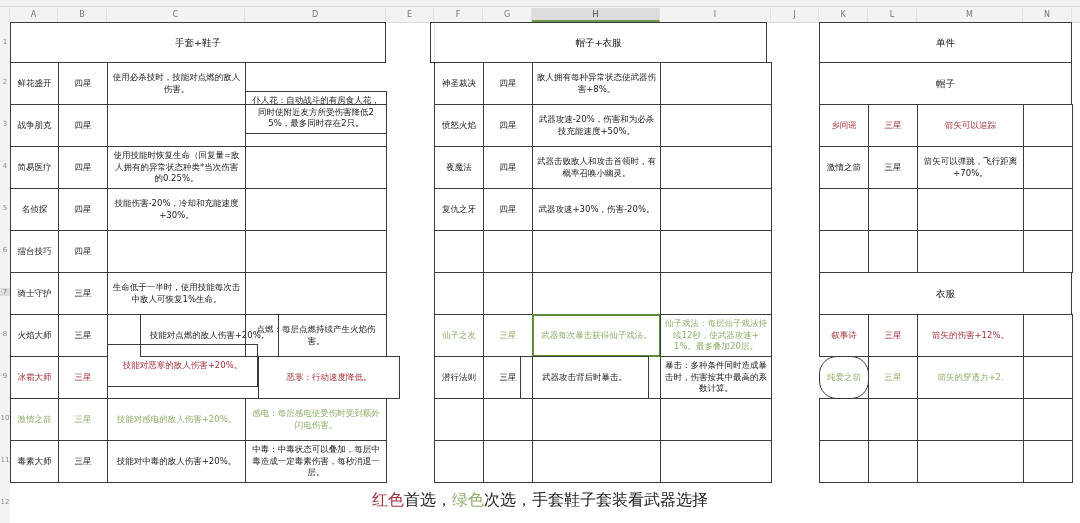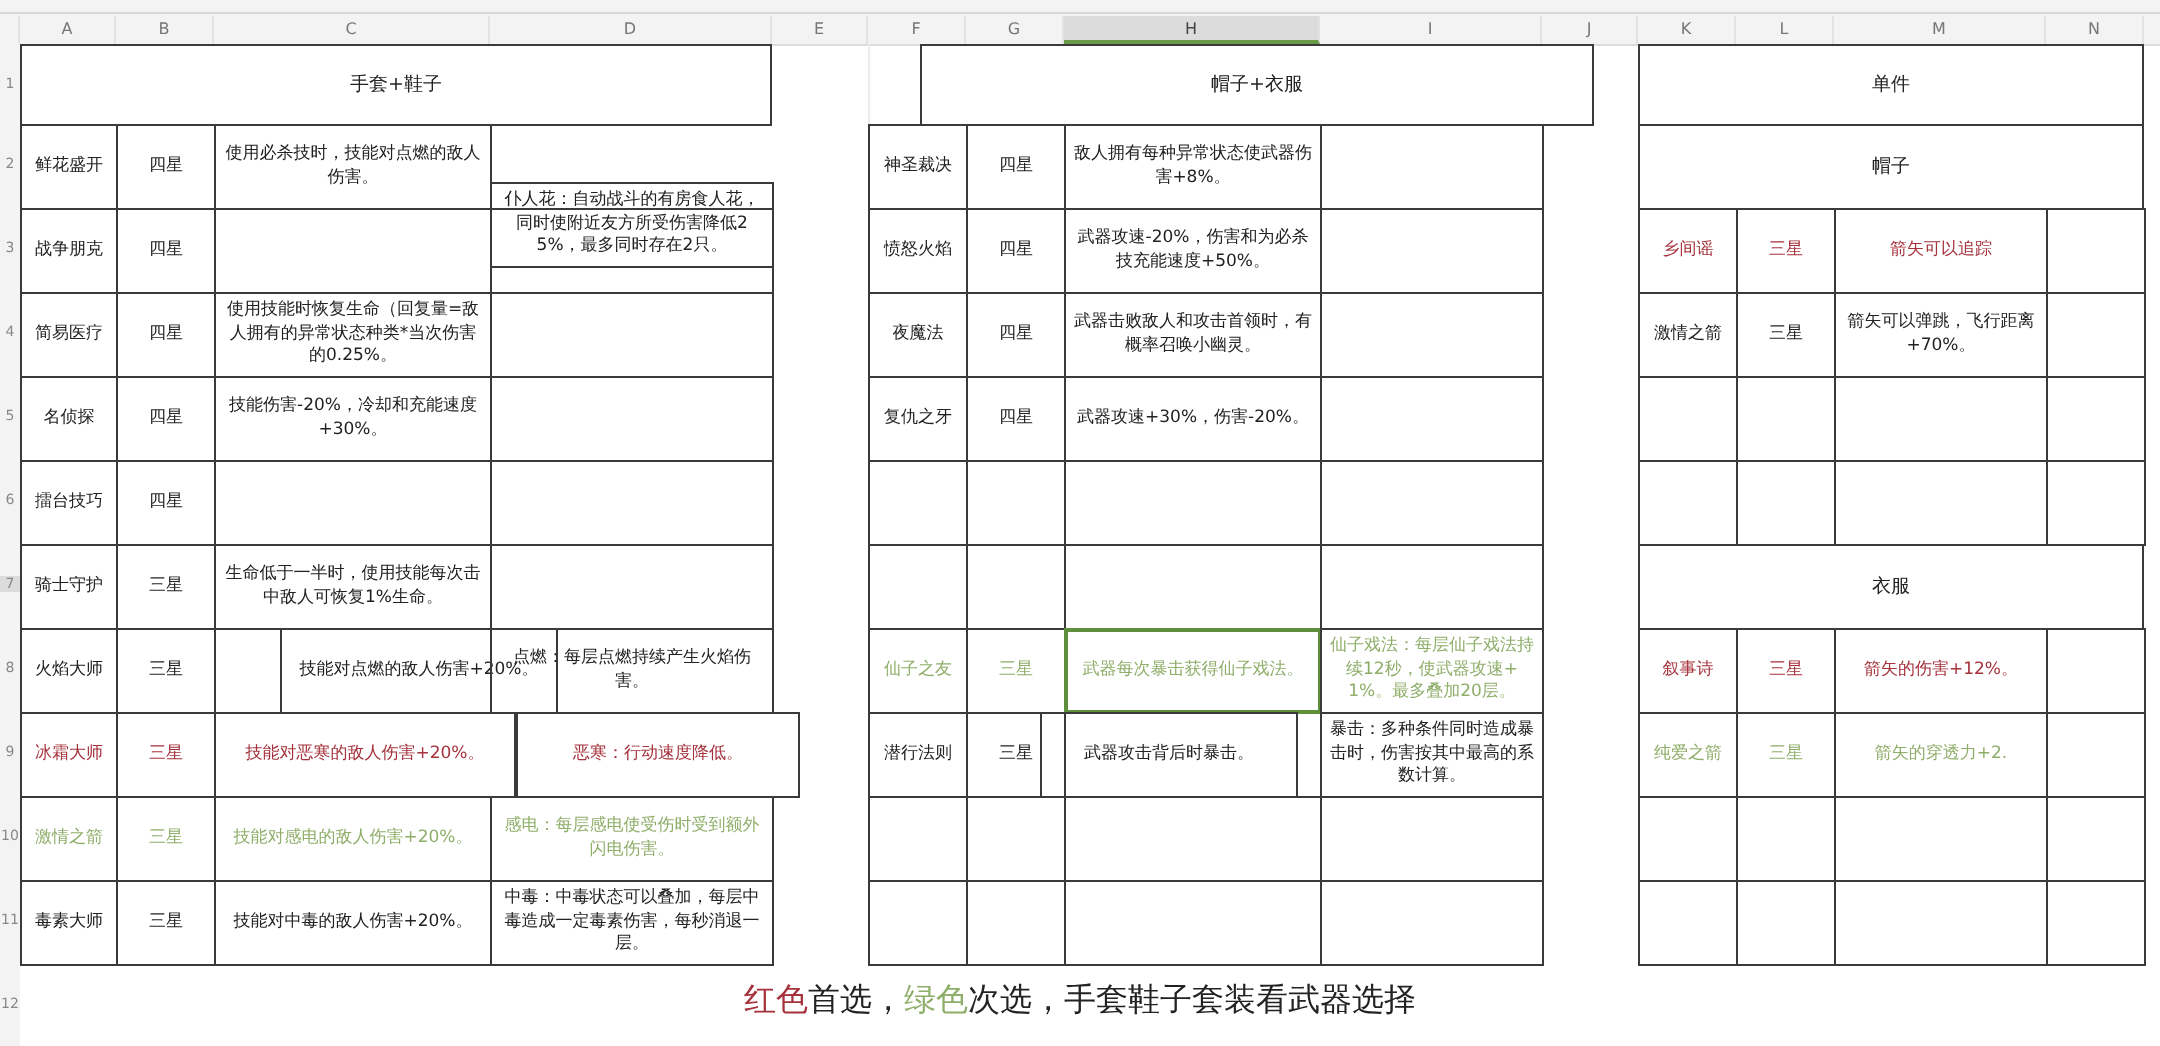--- a/index.html
+++ b/index.html
@@ -84,31 +84,31 @@
     <div class="cell b " style="left: 10px; top: 272px; width: 49px; height: 43px;">骑士守护</div>
     <div class="cell b " style="left: 58px; top: 272px; width: 50px; height: 43px;">三星</div>
     <div class="cell b " style="left: 107px; top: 272px; width: 139px; height: 43px;">生命低于一半时，使用技能每次击中敌人可恢复1%生命。</div>
     <div class="cell b " style="left: 245px; top: 272px; width: 142px; height: 43px;"></div>
     <div class="cell b " style="left: 10px; top: 314px; width: 49px; height: 43px;">火焰大师</div>
     <div class="cell b " style="left: 58px; top: 314px; width: 50px; height: 43px;">三星</div>
     <div class="cell b " style="left: 107px; top: 314px; width: 139px; height: 43px; margin-left: 33px;">技能对点燃的敌人伤害+20%。</div>
     <div class="cell b " style="left: 245px; top: 314px; width: 142px; height: 43px;">点燃：每层点燃持续产生火焰伤害。</div>
     <div class="cell b red" style="left: 10px; top: 356px; width: 49px; height: 43px;">冰霜大师</div>
     <div class="cell b red" style="left: 58px; top: 356px; width: 50px; height: 43px;">三星</div>
-    <div class="cell b red" style="left: 107px; top: 356px; width: 151px; height: 43px;">技能对恶寒的敌人伤害+20%。</div>
+    <div class="cell b red" style="left: 107px; top: 344px; width: 151px; height: 43px;">技能对恶寒的敌人伤害+20%。</div>
     <div class="cell b red" style="left: 258px; top: 356px; width: 142px; height: 43px;">恶寒：行动速度降低。</div>
     <div class="cell b green" style="left: 10px; top: 398px; width: 49px; height: 43px;">激情之箭</div>
     <div class="cell b green" style="left: 58px; top: 398px; width: 50px; height: 43px;">三星</div>
     <div class="cell b green" style="left: 107px; top: 398px; width: 139px; height: 43px;">技能对感电的敌人伤害+20%。</div>
     <div class="cell b green" style="left: 245px; top: 398px; width: 142px; height: 43px;">感电：每层感电使受伤时受到额外闪电伤害。</div>
     <div class="cell b " style="left: 10px; top: 440px; width: 49px; height: 43px;">毒素大师</div>
     <div class="cell b " style="left: 58px; top: 440px; width: 50px; height: 43px;">三星</div>
     <div class="cell b " style="left: 107px; top: 440px; width: 139px; height: 43px;">技能对中毒的敌人伤害+20%。</div>
     <div class="cell b " style="left: 245px; top: 440px; width: 142px; height: 43px;">中毒：中毒状态可以叠加，每层中毒造成一定毒素伤害，每秒消退一层。</div>
-    <div class="cell b title" style="left: 460px; top: 22px; width: 337px; height: 41px;">帽子+衣服</div>
+    <div class="cell b title" style="left: 430px; top: 22px; width: 337px; height: 41px;">帽子+衣服</div>
     <div class="cell b " style="left: 434px; top: 62px; width: 50px; height: 43px;">神圣裁决</div>
     <div class="cell b " style="left: 483px; top: 62px; width: 50px; height: 43px;">四星</div>
     <div class="cell b " style="left: 532px; top: 62px; width: 129px; height: 43px;">敌人拥有每种异常状态使武器伤害+8%。</div>
     <div class="cell b " style="left: 660px; top: 62px; width: 112px; height: 43px;"></div>
     <div class="cell b " style="left: 434px; top: 104px; width: 50px; height: 43px;">愤怒火焰</div>
     <div class="cell b " style="left: 483px; top: 104px; width: 50px; height: 43px;">四星</div>
     <div class="cell b " style="left: 532px; top: 104px; width: 129px; height: 43px;">武器攻速-20%，伤害和为必杀技充能速度+50%。</div>
     <div class="cell b " style="left: 660px; top: 104px; width: 112px; height: 43px;"></div>
     <div class="cell b " style="left: 434px; top: 146px; width: 50px; height: 43px;">夜魔法</div>
     <div class="cell b " style="left: 483px; top: 146px; width: 50px; height: 43px;">四星</div>
@@ -158,21 +158,21 @@
     <div class="cell b " style="left: 1023px; top: 188px; width: 50px; height: 43px;"></div>
     <div class="cell b " style="left: 819px; top: 230px; width: 50px; height: 43px;"></div>
     <div class="cell b " style="left: 868px; top: 230px; width: 50px; height: 43px;"></div>
     <div class="cell b " style="left: 917px; top: 230px; width: 107px; height: 43px;"></div>
     <div class="cell b " style="left: 1023px; top: 230px; width: 50px; height: 43px;"></div>
     <div class="cell b title" style="left: 819px; top: 272px; width: 253px; height: 43px;">衣服</div>
     <div class="cell b red" style="left: 819px; top: 314px; width: 50px; height: 43px;">叙事诗</div>
     <div class="cell b red" style="left: 868px; top: 314px; width: 50px; height: 43px;">三星</div>
     <div class="cell b red" style="left: 917px; top: 314px; width: 107px; height: 43px;">箭矢的伤害+12%。</div>
     <div class="cell b red" style="left: 1023px; top: 314px; width: 50px; height: 43px;"></div>
-    <div class="cell b green" style="left: 819px; top: 356px; width: 50px; height: 43px;">纯爱之箭</div>
+    <div class="cell b green" style="left: 819px; top: 356px; width: 50px; height: 43px; border-radius: 18px;">纯爱之箭</div>
     <div class="cell b green" style="left: 868px; top: 356px; width: 50px; height: 43px;">三星</div>
     <div class="cell b green" style="left: 917px; top: 356px; width: 107px; height: 43px;">箭矢的穿透力+2.</div>
     <div class="cell b green" style="left: 1023px; top: 356px; width: 50px; height: 43px;"></div>
     <div class="cell b " style="left: 819px; top: 398px; width: 50px; height: 43px;"></div>
     <div class="cell b " style="left: 868px; top: 398px; width: 50px; height: 43px;"></div>
     <div class="cell b " style="left: 917px; top: 398px; width: 107px; height: 43px;"></div>
     <div class="cell b " style="left: 1023px; top: 398px; width: 50px; height: 43px;"></div>
     <div class="cell b " style="left: 819px; top: 440px; width: 50px; height: 43px;"></div>
     <div class="cell b " style="left: 868px; top: 440px; width: 50px; height: 43px;"></div>
     <div class="cell b " style="left: 917px; top: 440px; width: 107px; height: 43px;"></div>

